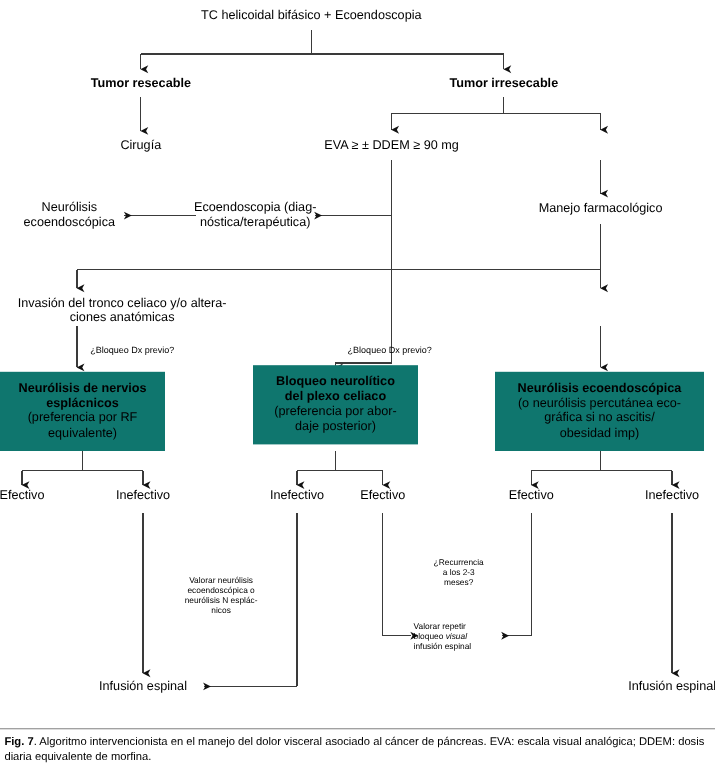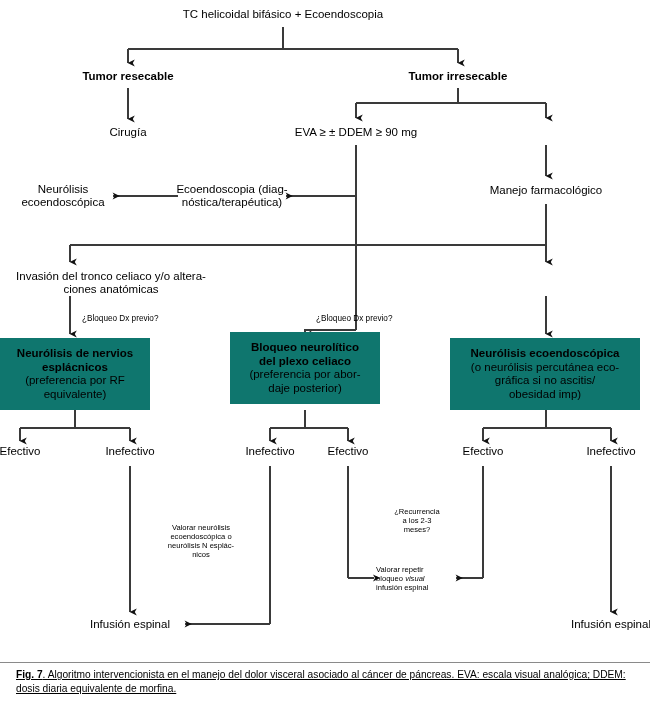--- a/index.html
+++ b/index.html
@@ -25,21 +25,21 @@
   .gbox .t1{font-weight:bold;display:block;}
   .gbox .t2{font-weight:normal;display:block;}
   .gbox-inner{padding:0 4px;white-space:pre-line;}
   #caption{
     position:absolute;left:0;top:662px;width:650px;
     font-size:10.2px;line-height:13.5px;text-align:left;
   }
   #caption .rule{
     border-top:1px solid #8a8a8a;margin:0 0 5px 0;width:650px;height:0;
   }
-  #caption .ctext{padding:0 2px 0 16px;text-decoration:underline;}
+  #caption .ctext{padding:0 2px 0 4px;}
   #caption b{font-weight:bold;}
   i{font-style:italic;}
 </style>
 </head>
 <body>
 
 <div id="chart">
 
   <svg id="svg-layer" viewBox="0 0 650 655">
     <defs>

